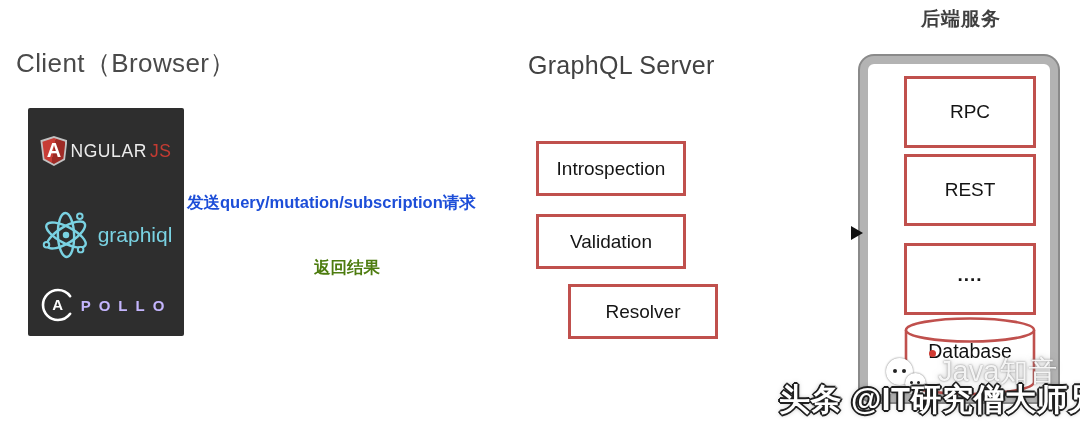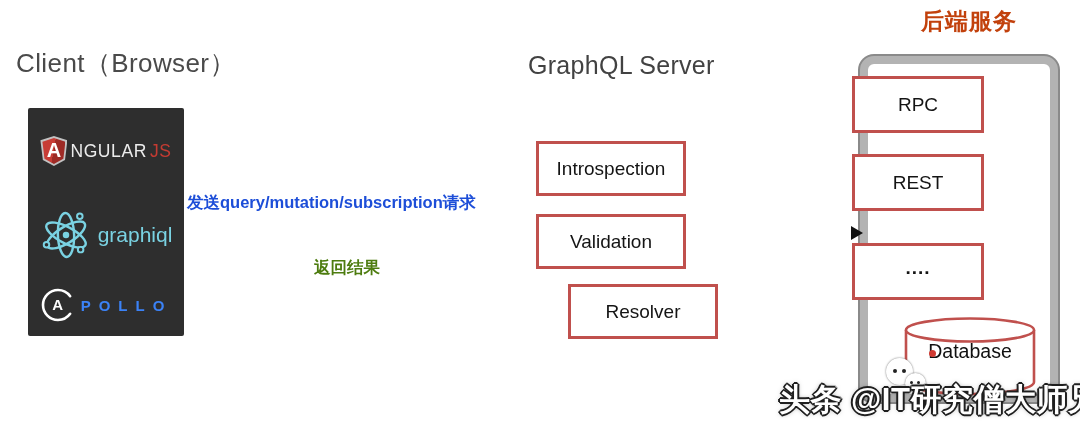--- a/index.html
+++ b/index.html
@@ -6,21 +6,21 @@
   body { background:#fff; }
   #stage {
     position:relative; width:1080px; height:427px; background:#ffffff;
     font-family:"Liberation Sans","DejaVu Sans",sans-serif; overflow:hidden;
   }
   .abs { position:absolute; }
 
   
   .client-title { left:16px; top:46px; font-size:26px; color:#4a4a4a; letter-spacing:0.4px; }
   .server-title { left:528px; top:51px; font-size:25px; color:#424242; letter-spacing:0.3px; }
-  .backend-title { left:921px; top:6px; font-size:23px; color:#c2410c; font-weight:600; letter-spacing:1px; }
+  .backend-title { left:921px; top:6px; font-size:19px; color:#404040; font-weight:600; letter-spacing:1px; }
 
   
   .client-box { left:28px; top:108px; width:156px; height:228px; background:#2e2e2e; border-radius:2px; }
   .logo-row { position:absolute; left:0; right:0; display:flex; align-items:center; justify-content:center; }
 
   .angular-row { top:22px; height:42px; gap:3px; }
   .shield { position:relative; width:27px; height:30px; }
   .shield-outer { position:absolute; inset:0; background:#c2c2c2;
     clip-path:polygon(50% 0,100% 14%,91% 80%,50% 100%,9% 80%,0 14%); }
   .shield-inner { position:absolute; inset:2px; background:linear-gradient(100deg,#c73d36 50%,#9e2b26 50%);
@@ -30,38 +30,38 @@
   .angular-name { color:#ececec; font-size:17.5px; font-weight:500; letter-spacing:0.6px; }
   .angular-suffix { color:#c43b32; font-size:17.5px; font-weight:500; letter-spacing:0.6px; }
 
   .graphiql-row { top:97px; height:60px; gap:6px; }
   .graphiql-label { color:#7ad2e2; font-size:21px; }
 
   .apollo-row { top:177px; height:40px; }
   .apollo-mark { position:relative; width:36px; height:36px; }
   .apollo-a { position:absolute; left:0; right:0; top:50%; transform:translateY(-52%);
     text-align:center; color:#fff; font-weight:bold; font-size:15px; }
-  .apollo-rest { color:#3b82f6; font-weight:bold; font-size:15px; letter-spacing:8px; margin-left:5px; }
+  .apollo-rest { color:#c4b5fd; font-weight:bold; font-size:15px; letter-spacing:8px; margin-left:5px; }
 
   
   .flow-request { left:187px; top:192px; font-size:16.5px; font-weight:700; color:#1d4ed8; }
   .flow-response { left:314px; top:257px; font-size:16.5px; font-weight:600; color:#4d7c0f; }
 
   
   .red-box { position:absolute; background:#fff; border:3px solid #c0504d;
     display:flex; align-items:center; justify-content:center;
     font-size:19px; color:#141414; }
   .module-box { left:536px; width:150px; height:55px; }
   .m0 { top:141px;text-align:center; } .m1 { top:214px; } .m2 { top:284px;margin-left:32px; }
 
   
   .backend-container { left:860px; top:56px; width:198px; height:346px;
     border:8px solid #b3b3b3; border-radius:14px; background:#fff;
     box-shadow:0 0 0 2px #8a8a8a; }
-  .service-box { left:852px; width:132px; height:57px; }
+  .service-box { left:904px; width:132px; height:72px; }
   .s0 { top:76px; } .s1 { top:154px;text-align:center; } .s2 { top:243px; }
   .s2 span { transform:translateY(-4px); font-weight:bold; letter-spacing:1px; }
 
   .database-wrap { left:903px; top:316px; width:134px; height:82px; }
   .database-label { position:absolute; left:0; right:0; top:24px; text-align:center;
     font-size:19.5px; color:#111; }
 
   .arrow-right { left:851px; top:226px; width:0; height:0;
     border-top:7px solid transparent; border-bottom:7px solid transparent;
     border-left:12px solid #111; }
@@ -173,15 +173,16 @@
     <div class="bubble bubble-big">
         <div class="eye l"></div>
         <div class="eye r"></div>
       </div>
     <div class="bubble bubble-small">
         <div class="eye l"></div>
         <div class="eye r"></div>
       </div>
     <div class="notif-dot"></div>
   </div>
+  <div class="abs wm wm-brand">Java知音</div>
   <div class="abs wm wm-credit">头条 @IT研究僧大师兄</div>
 
 </div>
 
 </body></html>

